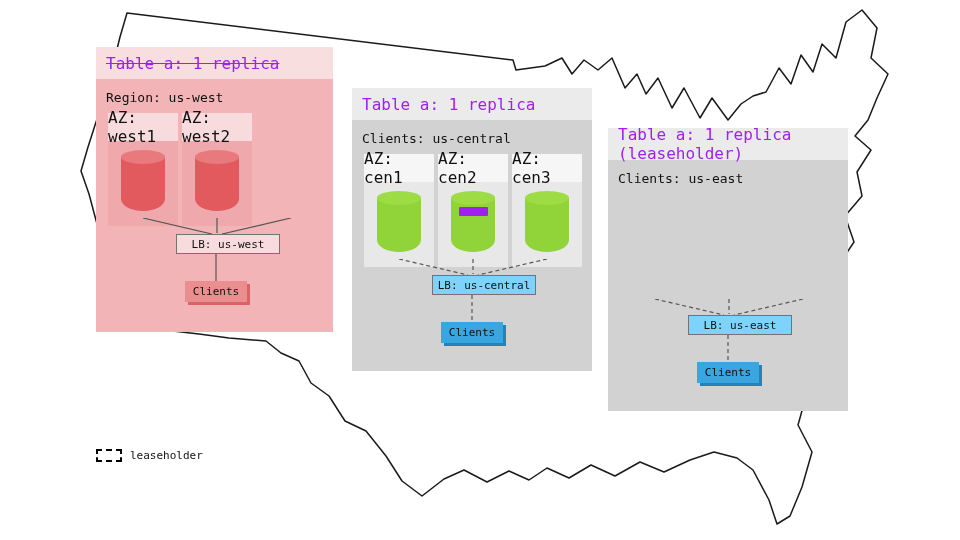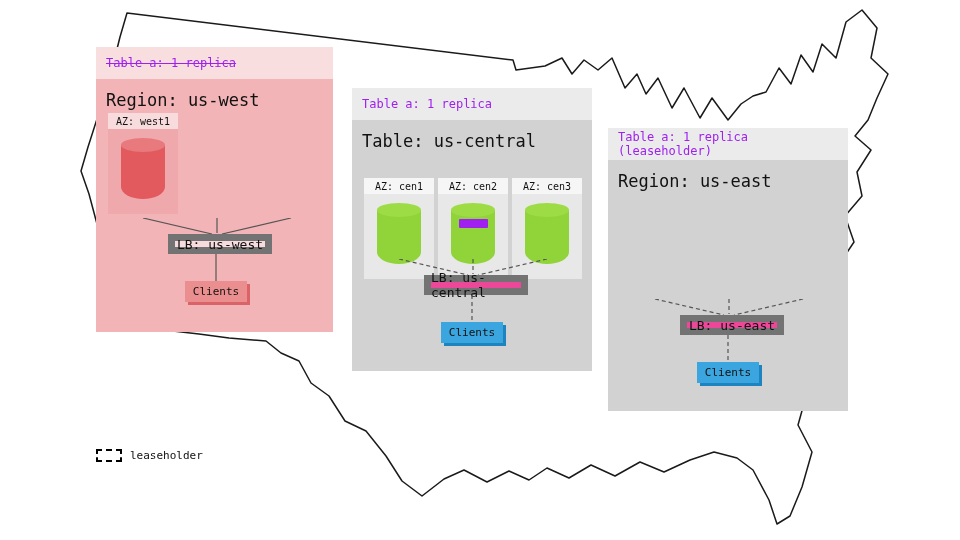--- a/index.html
+++ b/index.html
@@ -8,60 +8,60 @@
   #stage { position:relative; width:960px; height:540px; background:#fff; overflow:hidden; }
 
   #map { position:absolute; left:0; top:0; width:960px; height:540px; z-index:1; }
 
   .panel { position:absolute; z-index:2; }
   .panel-west    { left:96px;  top:47px;  width:237px; height:285px; background:var(--west-body); }
   .panel-central { left:352px; top:88px;  width:240px; height:283px; background:var(--gray-body); }
   .panel-east    { left:608px; top:128px; width:240px; height:283px; background:var(--gray-body); }
 
   .panel-header { height:32px; display:flex; align-items:center; padding:0 10px;
-                  font-size:12px; color:var(--accent-purple); }
+                  font-size:16px; color:var(--accent-purple); }
   .panel-west .panel-header { background:var(--west-header); }
   .panel-central .panel-header, .panel-east .panel-header { background:var(--gray-header); }
   .strike { text-decoration:line-through; }
 
-  .region-title { position:absolute; left:10px; top:43px; font-size:17px; color:#111; }
+  .region-title { position:absolute; left:10px; top:43px; font-size:13px; color:#111; }
 
   .az-row { position:absolute; left:12px; top:66px; display:flex; gap:4px; }
   .az { width:70px; height:105px; }
-  .az-label { height:16px; display:flex; align-items:center; justify-content:center;
-              font-size:10px; color:#111; }
+  .az-label { height:28px; display:flex; align-items:center; justify-content:center;
+              font-size:16px; color:#111; }
   .cyl-area { height:85px; display:flex; justify-content:center; align-items:flex-start; padding-top:16px; }
   .panel-west .az-label { background:var(--west-az-header); }
   .panel-west .cyl-area { background:var(--west-az); }
-  .panel-central .az-label, .panel-east .az-label { background:var(--gray-az-header);margin-top:24px; }
+  .panel-central .az-label, .panel-east .az-label { background:var(--gray-az-header); }
   .panel-central .cyl-area, .panel-east .cyl-area { background:var(--gray-az); }
 
   .cylinder { position:relative; width:44px; height:54px;
               border-radius:0 0 50% 50% / 0 0 12px 12px; }
   .cylinder::before { content:""; position:absolute; top:-7px; left:0; width:100%; height:14px;
                       border-radius:50%; }
   .cylinder.red   { background:var(--red-cylinder); }
   .cylinder.red::before   { background:var(--red-cylinder-top); }
   .cylinder.green { background:var(--green-cylinder); }
   .cylinder.green::before { background:var(--green-cylinder-top); }
 
   .chip { position:absolute; left:8px; top:9px; width:29px; height:9px; z-index:2;
           background:var(--accent-purple); border-radius:1px; }
   .chip.lease { left:5px; top:7px; width:34px; height:13px; border:2px dashed #000; }
 
   .links { position:absolute; left:0; top:171px; width:240px; height:16px; }
   .links line, .vlink line { stroke:var(--line); stroke-width:1.2; fill:none; }
   .dashed line { stroke-dasharray:4 3; }
   .vlink { position:absolute; left:117px; top:207px; width:6px; height:27px; }
 
-  .lb-box { position:absolute; top:187px; left:72px; width:104px; height:20px;
+  .lb-box { position:absolute; top:187px; left:80px; width:104px; height:20px;
             display:flex; align-items:center; justify-content:center;
-            font-size:13px; color:#111; border:7px solid #737373; }
+            font-size:11px; color:#111; border:1px solid #737373; }
   .panel-west .lb-box { background:var(--west-az-header); }
-  .panel-central .lb-box, .panel-east .lb-box { background:#ec4899; }
+  .panel-central .lb-box, .panel-east .lb-box { background:#7dd3fc; }
 
   .clients { position:absolute; top:234px; left:89px; width:62px; height:21px;
              display:flex; align-items:center; justify-content:center;
              font-size:11px; color:#111; }
   .clients.blue { background:var(--blue-clients); box-shadow:3px 3px 0 var(--blue-clients-shadow); }
   .clients.salmon { background:var(--west-clients); box-shadow:3px 3px 0 var(--west-clients-shadow); }
 
   .legend { position:absolute; left:96px; top:449px; display:flex; align-items:flex-start; gap:8px; z-index:2; }
   .legend-icon { width:26px; height:13px; border:2px dashed #000; background:#fff; }
   .legend-label { font-size:11px; color:#111; }
@@ -91,38 +91,44 @@
       <span class="strike">Table a: 1 replica</span>
     </div>
     <div class="region-title">Region: us-west</div>
     <div class="az-row">
       <div class="az">
         <div class="az-label">AZ: west1</div>
         <div class="cyl-area">
           <div class="cylinder red"></div>
         </div>
       </div>
+      <div class="az">
+        <div class="az-label">AZ: west2</div>
+        <div class="cyl-area">
+          <div class="cylinder red"></div>
+        </div>
+      </div>
     </div>
     <svg class="links" viewBox="0 0 240 16">
       <line x1="47" y1="0" x2="116" y2="16"></line>
       <line x1="121" y1="0" x2="121" y2="15"></line>
       <line x1="195" y1="0" x2="126" y2="16"></line>
     </svg>
     <div class="lb-box">LB: us-west</div>
     <svg class="vlink" viewBox="0 0 6 27">
       <line x1="3" y1="0" x2="3" y2="27"></line>
     </svg>
     <div class="clients salmon">Clients</div>
   </div>
 
   <div class="panel panel-central">
     <div class="panel-header">
       <span>Table a: 1 replica</span>
     </div>
-    <div class="region-title">Table: us-central</div>
+    <div class="region-title">Clients: us-central</div>
     <div class="az-row">
       <div class="az">
         <div class="az-label">AZ: cen1</div>
         <div class="cyl-area">
           <div class="cylinder green"></div>
         </div>
       </div>
       <div class="az">
         <div class="az-label">AZ: cen2</div>
         <div class="cyl-area">
@@ -147,21 +153,21 @@
     <svg class="vlink dashed" viewBox="0 0 6 27">
       <line x1="3" y1="0" x2="3" y2="27"></line>
     </svg>
     <div class="clients blue">Clients</div>
   </div>
 
   <div class="panel panel-east">
     <div class="panel-header">
       <span>Table a: 1 replica (leaseholder)</span>
     </div>
-    <div class="region-title">Region: us-east</div>
+    <div class="region-title">Clients: us-east</div>
     <svg class="links dashed" viewBox="0 0 240 16">
       <line x1="47" y1="0" x2="116" y2="16"></line>
       <line x1="121" y1="0" x2="121" y2="15"></line>
       <line x1="195" y1="0" x2="126" y2="16"></line>
     </svg>
     <div class="lb-box">LB: us-east</div>
     <svg class="vlink dashed" viewBox="0 0 6 27">
       <line x1="3" y1="0" x2="3" y2="27"></line>
     </svg>
     <div class="clients blue">Clients</div>

